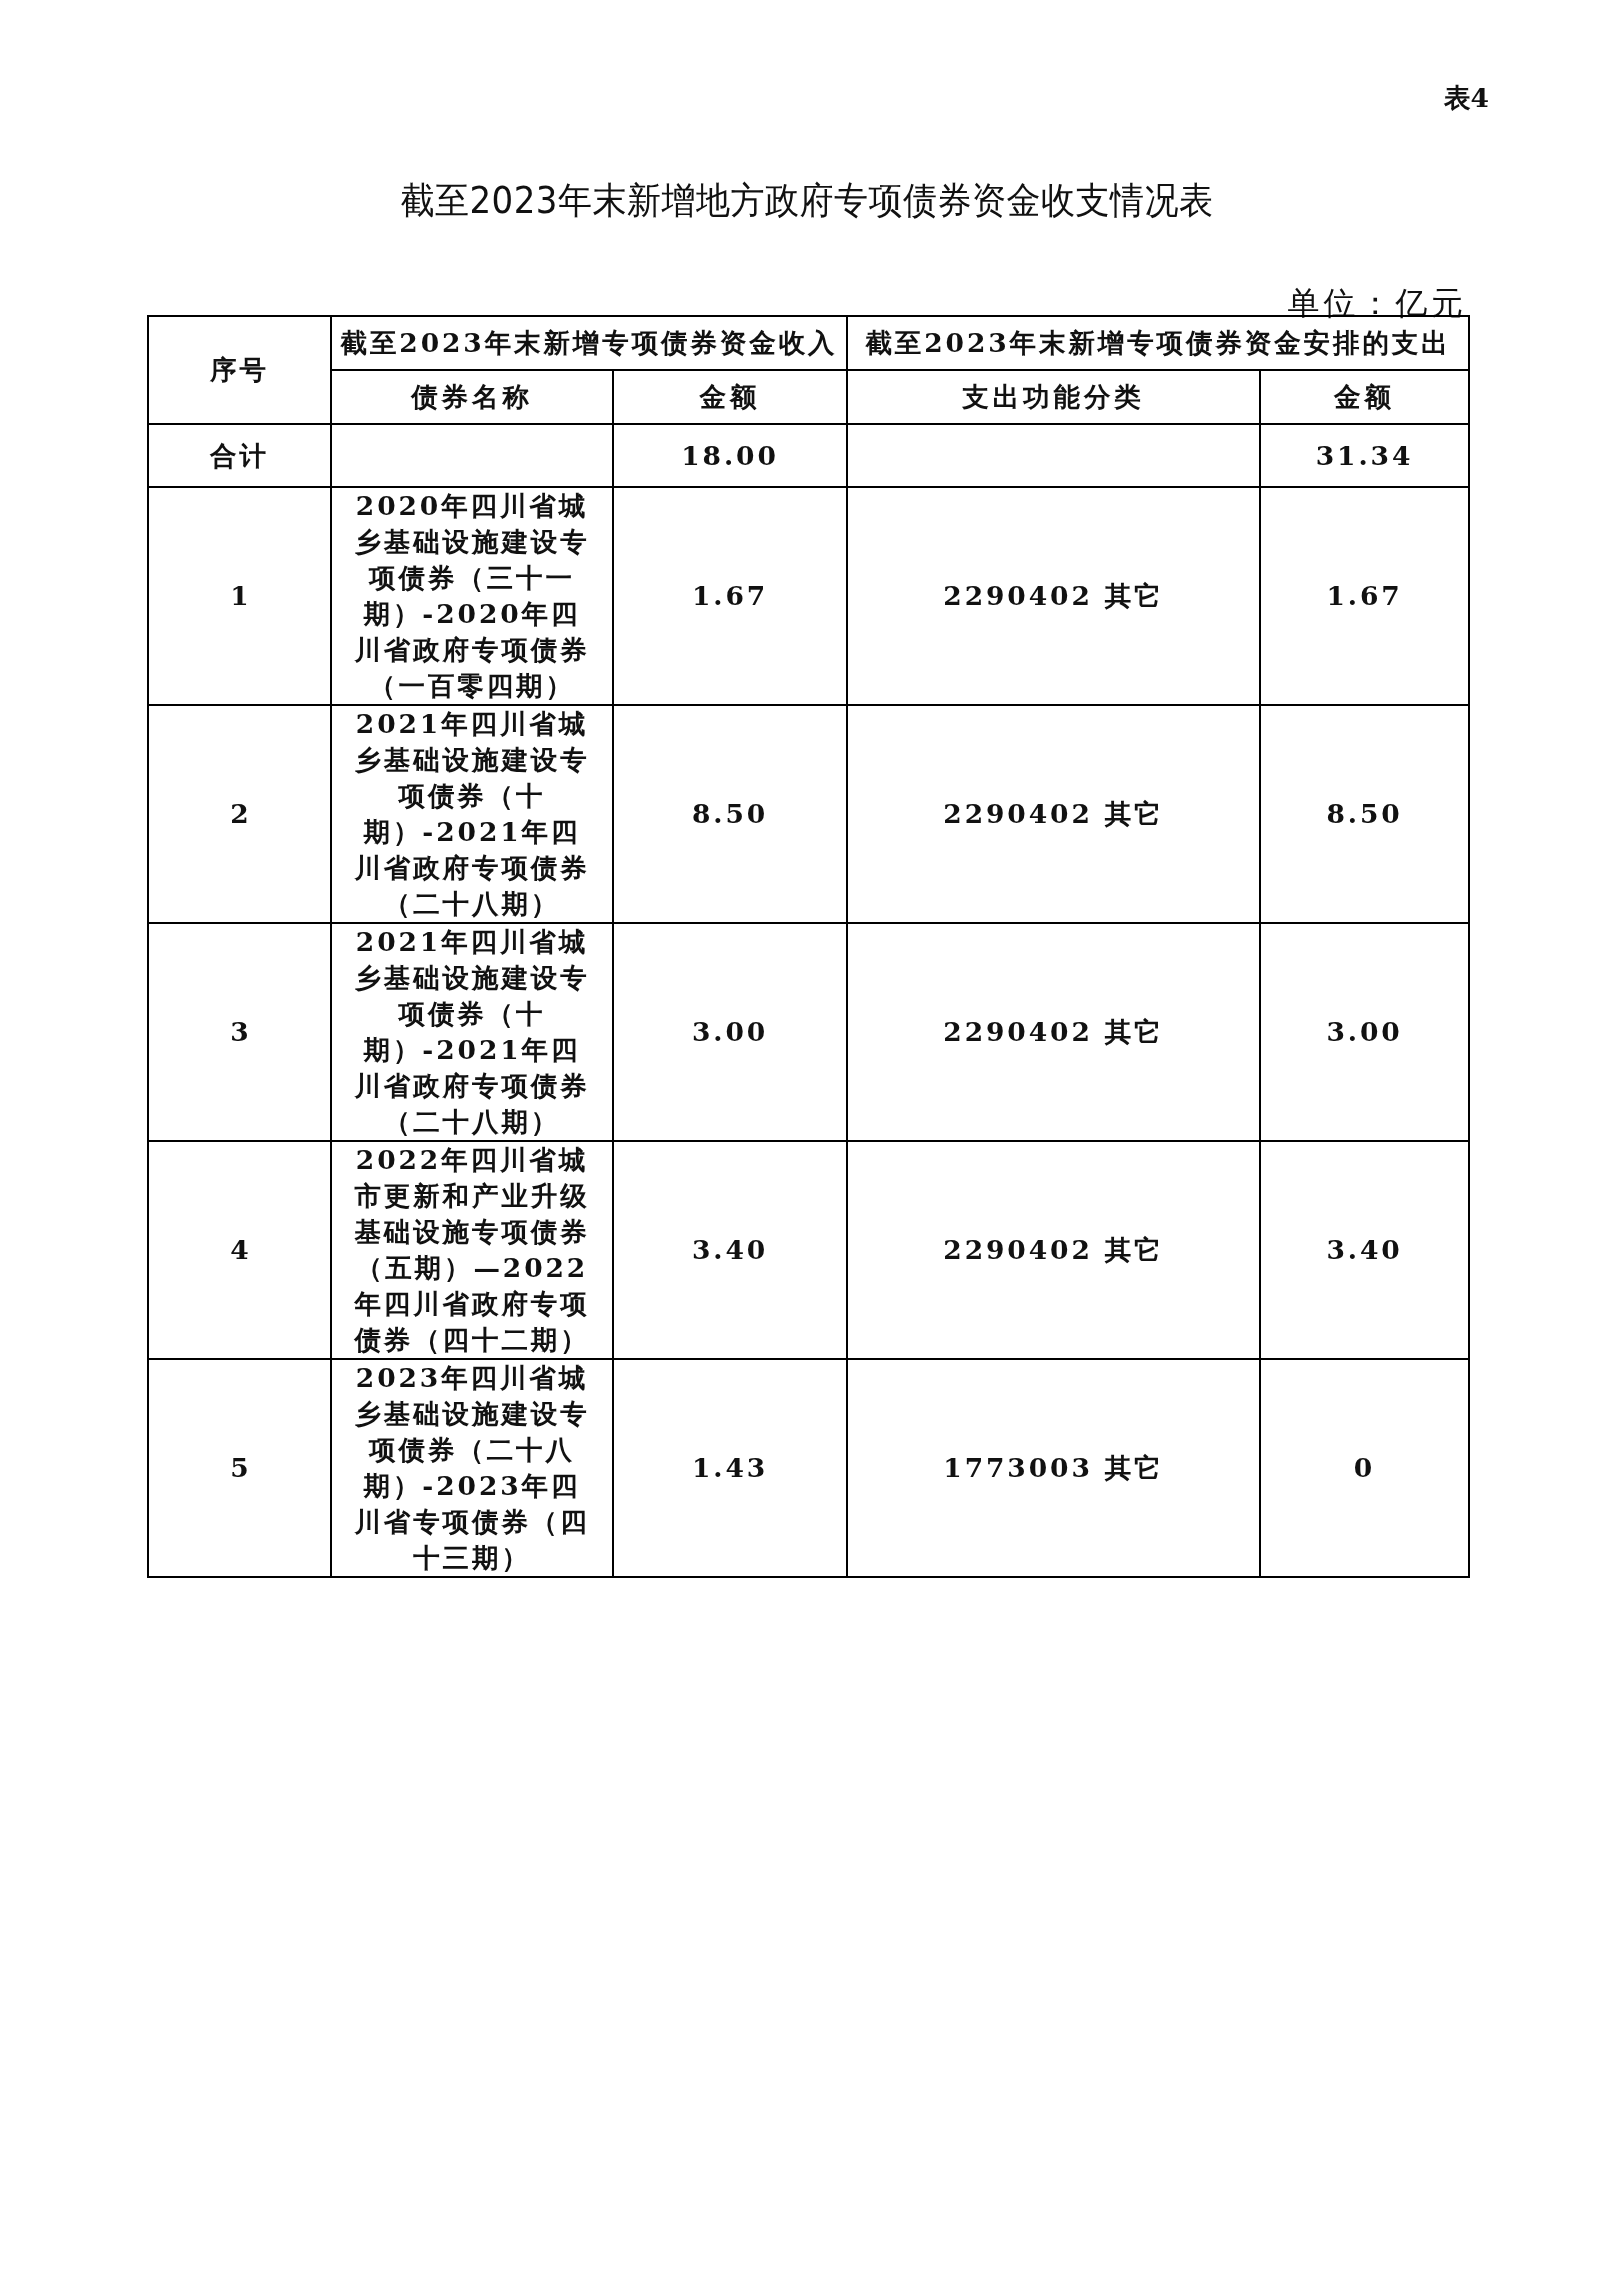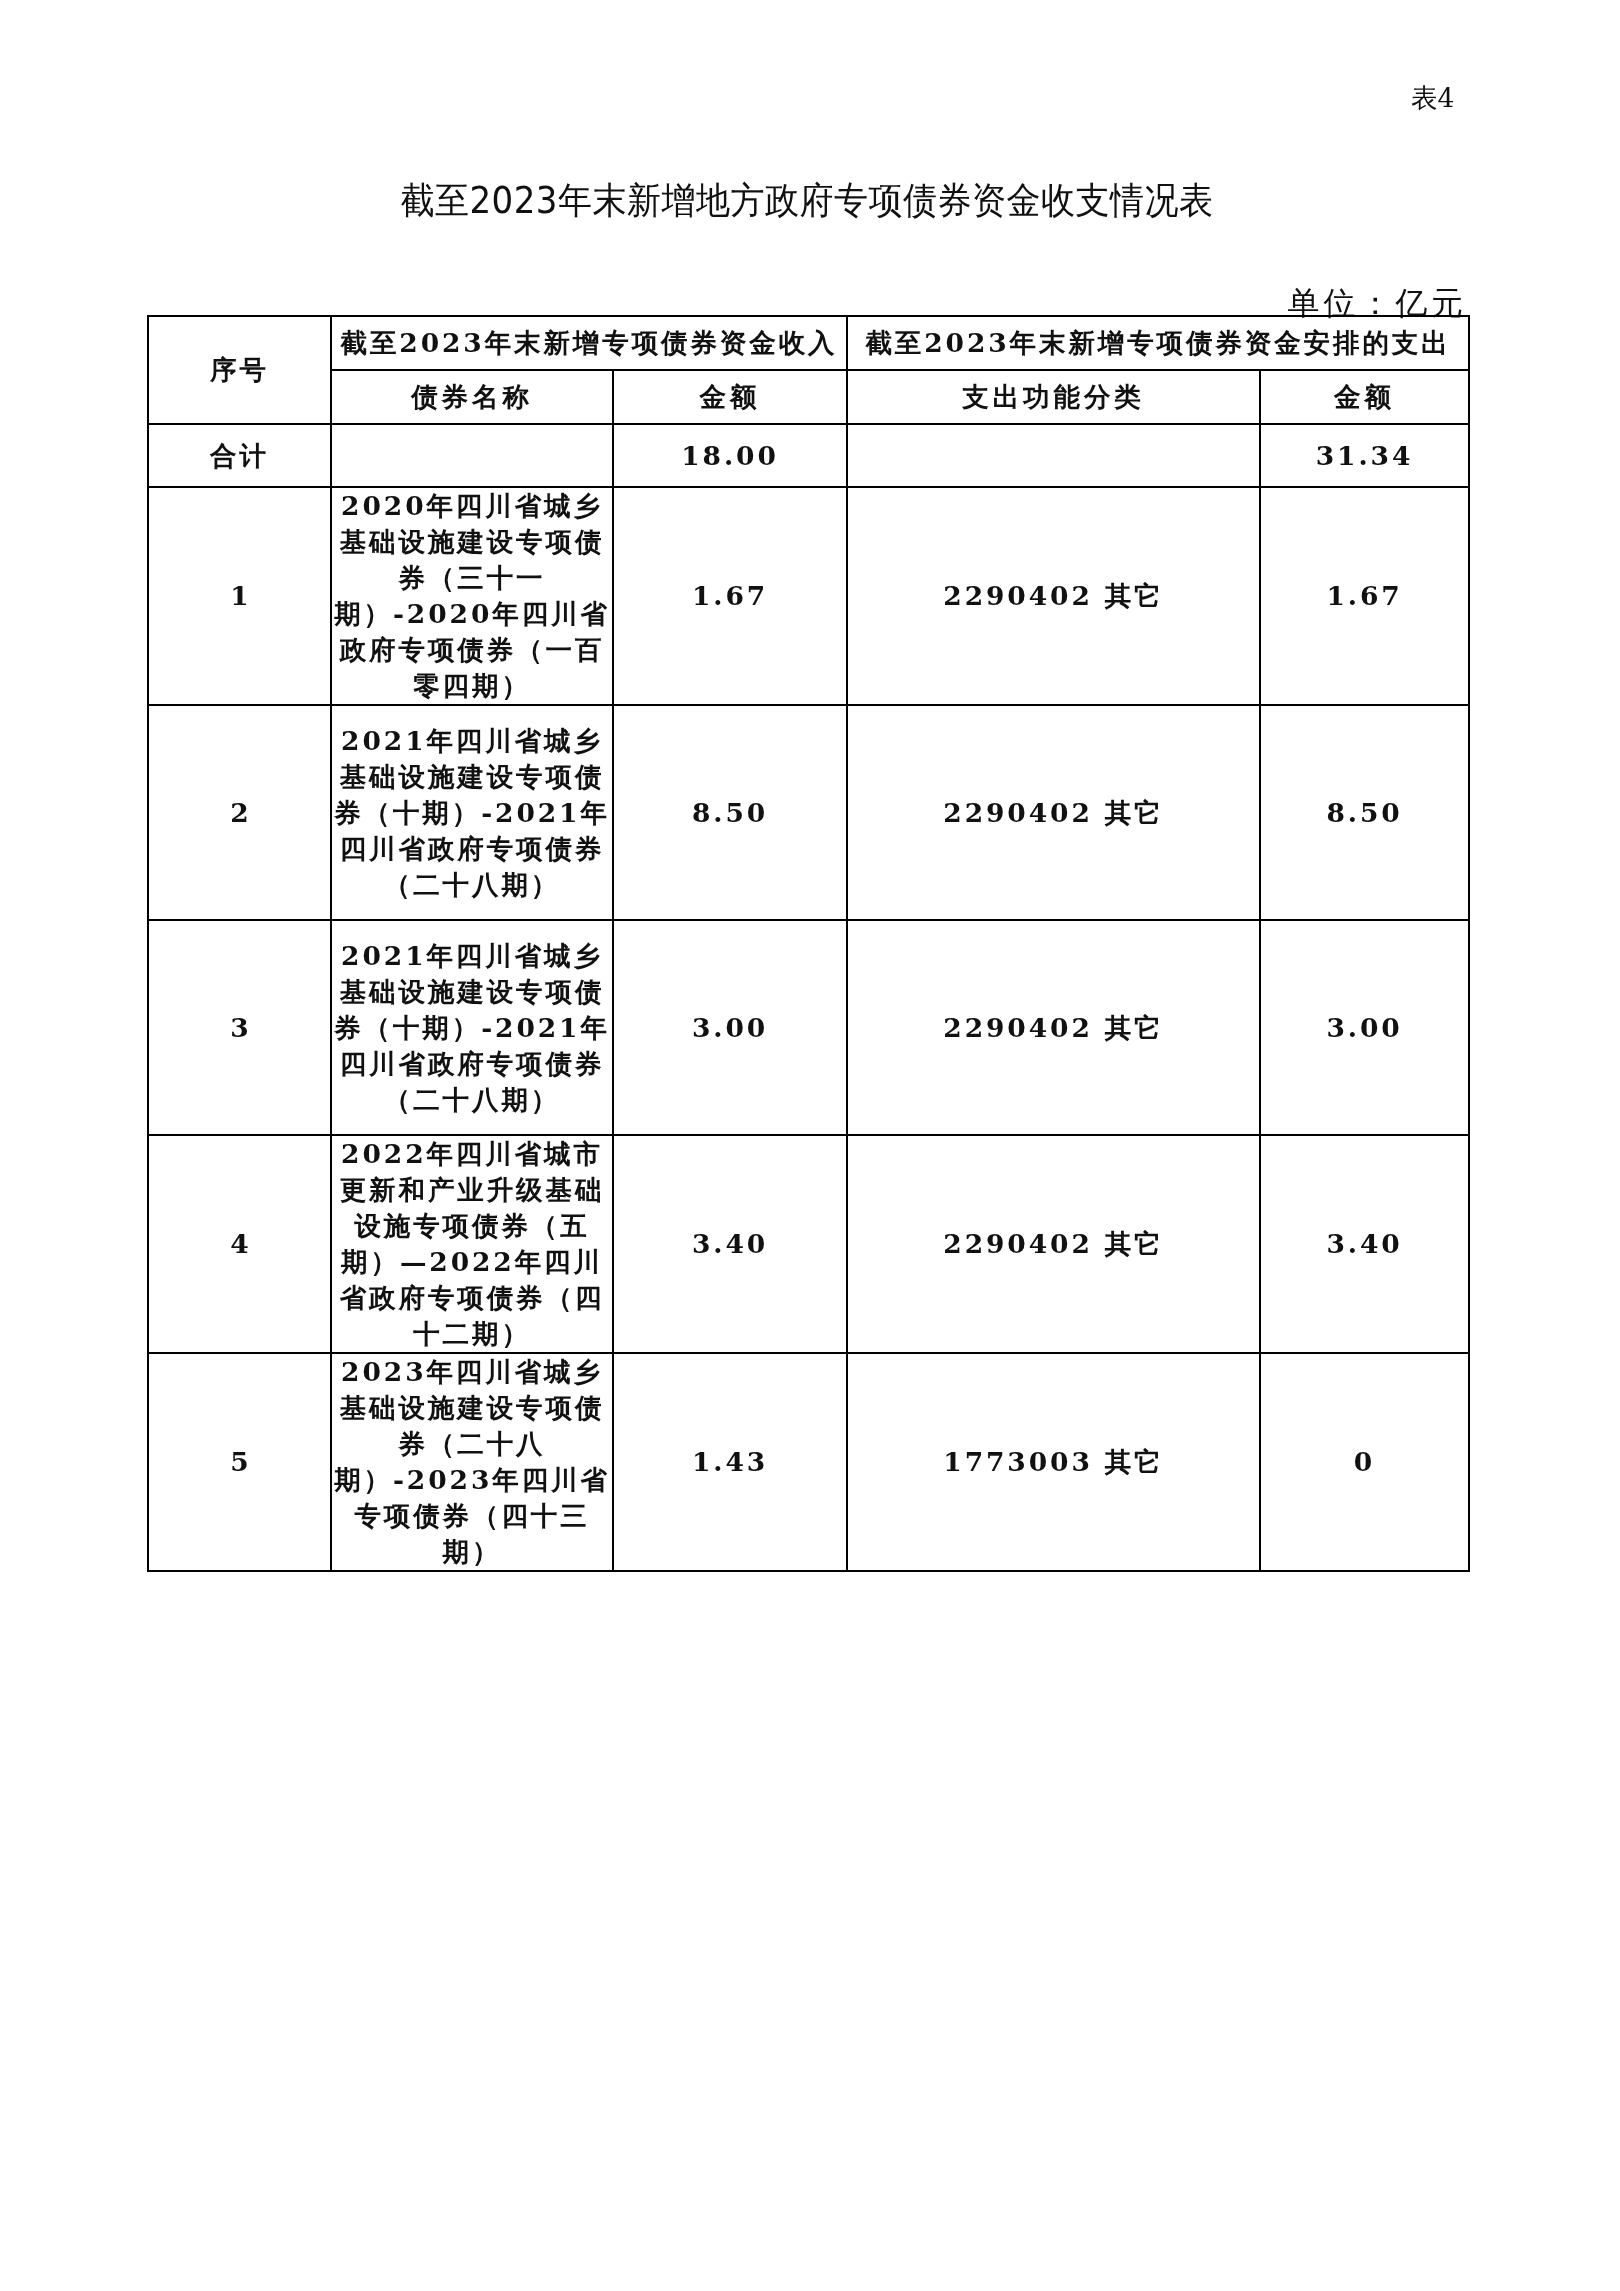--- a/index.html
+++ b/index.html
@@ -2,21 +2,21 @@
 <html><head>
 <meta charset="utf-8">
 <style>
   html, body { margin: 0; padding: 0; background: #ffffff; }
   body {
     width: 1620px; height: 2292px; position: relative; overflow: hidden;
     font-family: "DejaVu Serif", "Liberation Serif", serif; color: #111;
   }
   .table-no {
     position: absolute; left: 1411px; top: 80px; width: 78px;
-    font-size: 26.5px; text-align: left; letter-spacing: 0;
+    font-size: 26.5px; text-align: right; letter-spacing: 0; font-weight: bold;
   }
   .title {
     position: absolute; left: 147px; width: 1320px; top: 176px;
     text-align: center; font-family: "DejaVu Sans", "Liberation Sans", sans-serif;
     font-size: 37px; letter-spacing: 0.5px; transform: scaleX(0.92);
   }
   .unit {
     position: absolute; right: 153px; top: 282px;
     font-size: 32px; letter-spacing: 3.9px;
   }
@@ -25,21 +25,21 @@
     border-collapse: collapse; table-layout: fixed; font-weight: bold;
   }
   table.main td {
     border: 2.9px solid #000; text-align: center; vertical-align: middle;
     font-size: 26.5px; padding: 0; line-height: 36px;
   }
   .hdr1 td { height: 52px; letter-spacing: 2.9px; }
   .hdr2 td { height: 52px; letter-spacing: 3.9px; }
   .total td { height: 61px; letter-spacing: 2.9px; }
   .data td { height: 213px; }
-  .bond { padding: 0 2px !important; letter-spacing: 2.9px; font-size: 26.5px; }
+  .bond { padding: 0 18px !important; letter-spacing: 2.9px; font-size: 26.5px; }
   .num { letter-spacing: 2.9px; margin-left: 48px; }
 </style>
 </head>
 <body>
 
 <div class="table-no">表4</div>
 <div class="title">截至2023年末新增地方政府专项债券资金收支情况表</div>
 <div class="unit">单位：亿元</div>
 
 <table class="main">

